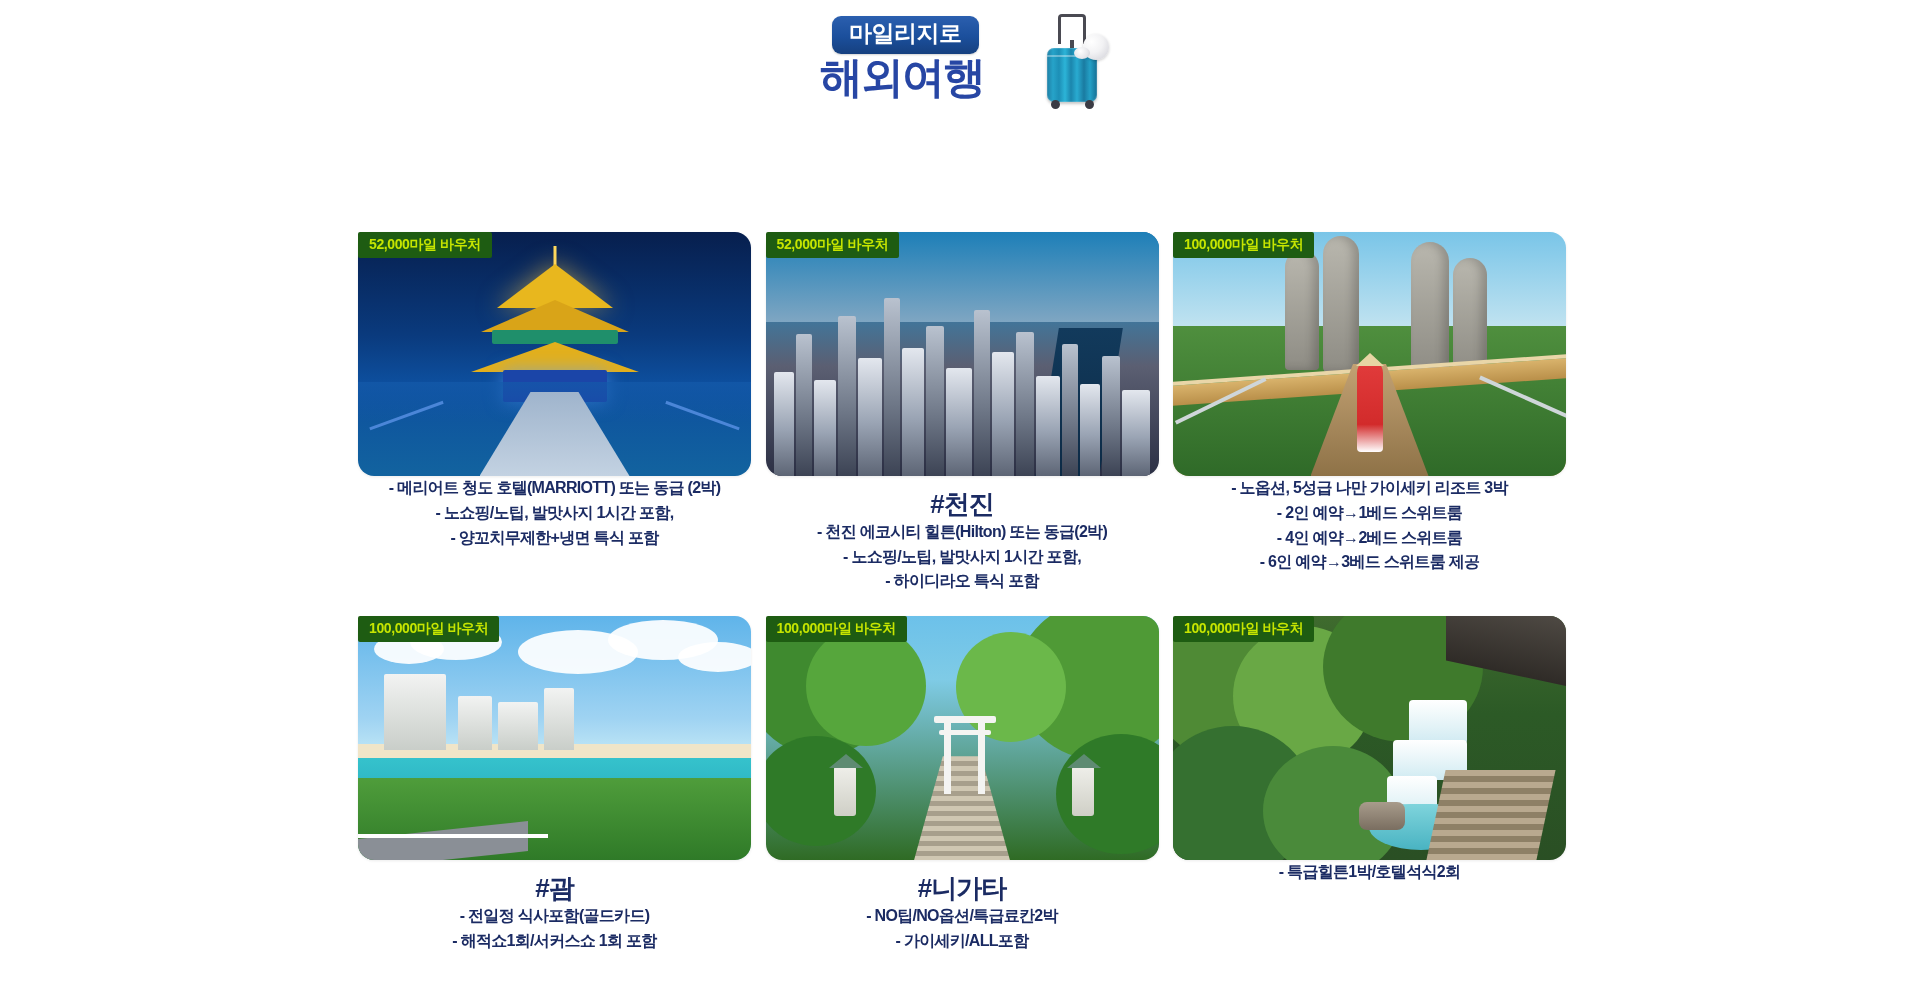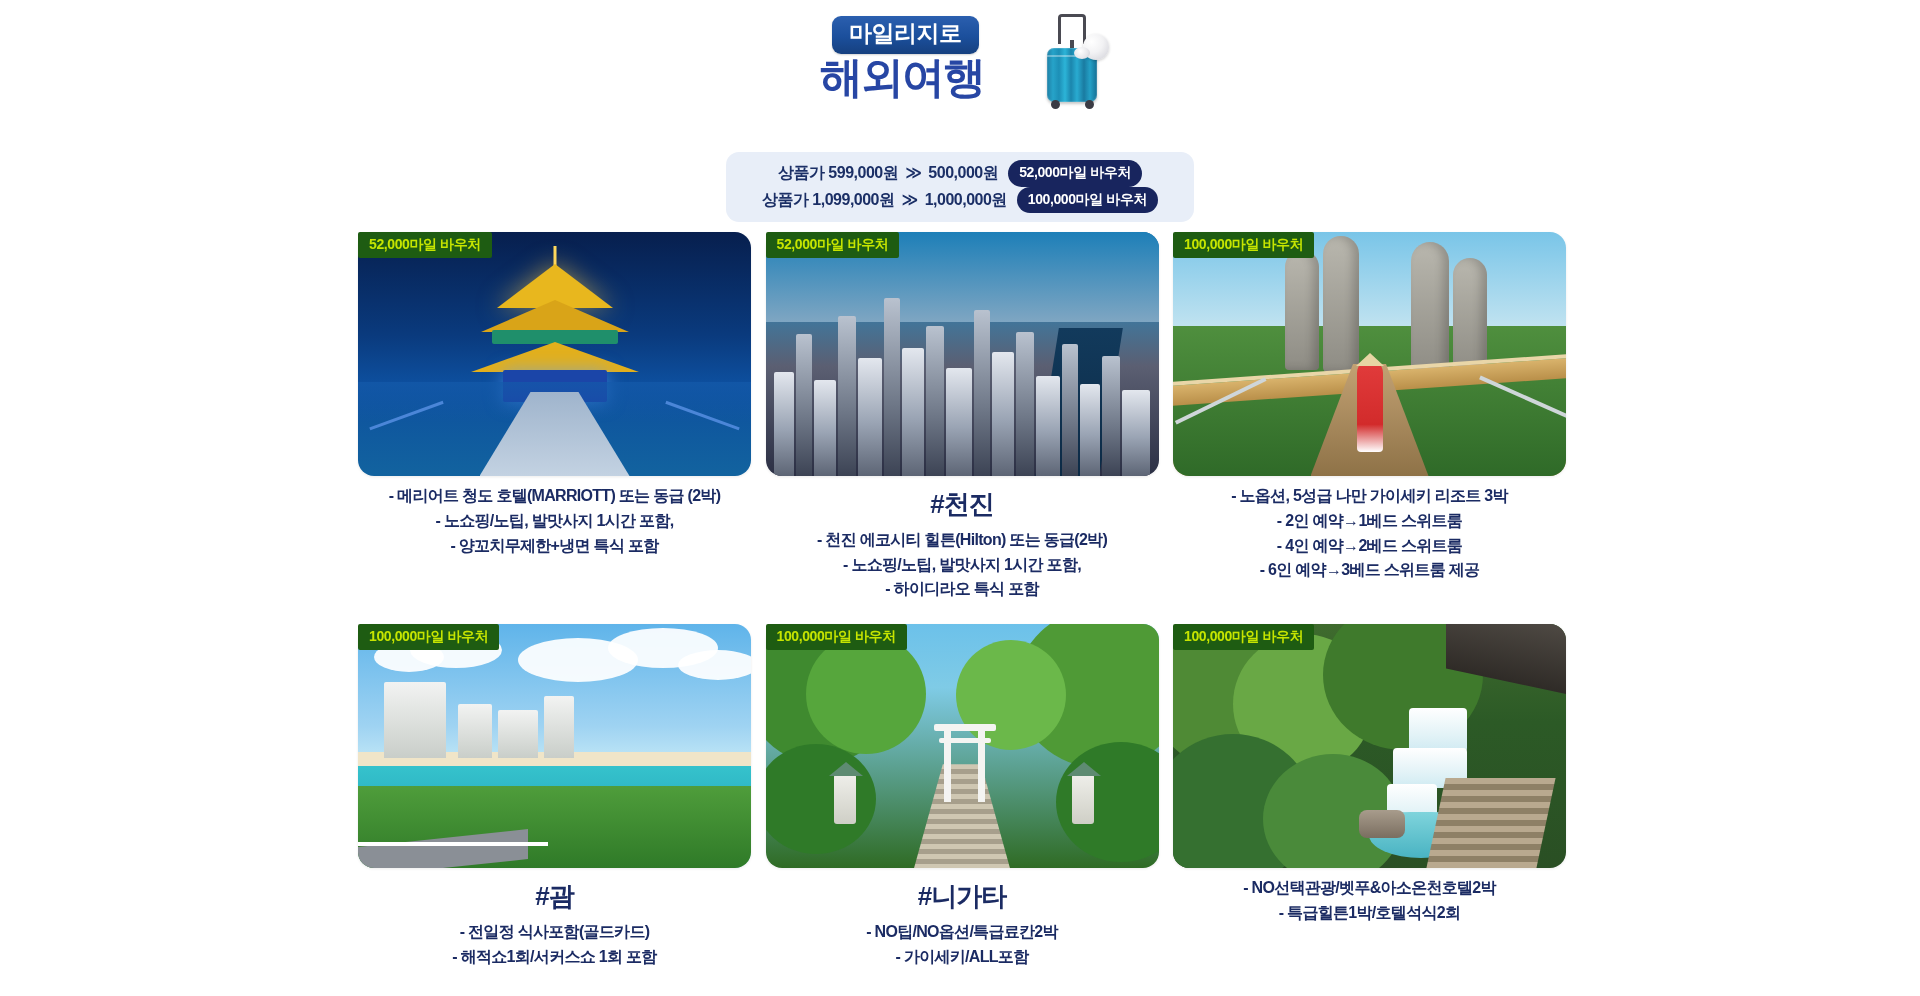--- a/index.html
+++ b/index.html
@@ -223,21 +223,20 @@
   .card-title {
     margin-top: 14px;
     text-align: center;
     font-size: 26px;
     font-weight: 800;
     color: #1b2b63;
     letter-spacing: -1px;
     line-height: 1.15;
   }
   .card-desc {
-    margin-top: 8px;
     text-align: center;
     color: #1b2b63;
     font-size: 16px;
     font-weight: 700;
     letter-spacing: -0.7px;
     line-height: 1.55;
   }
   .card-desc div { white-space: nowrap; }
 
   
@@ -371,34 +370,20 @@
         <div class="sc-handle-bar"></div>
         <div class="sc-handle-stem"></div>
         <div class="sc-body"></div>
         <div class="sc-wheel l"></div>
         <div class="sc-wheel r"></div>
         <div class="sc-ball"></div>
       </div>
     </div>
 
 
-    <div class="price-box">
-      <div class="price-row">
-        <span>상품가 599,000원</span>
-        <span class="arrows">≫</span>
-        <span>500,000원</span>
-        <span class="voucher-pill">52,000마일 바우처</span>
-      </div>
-      <div class="price-row">
-        <span>상품가 1,099,000원</span>
-        <span class="arrows">≫</span>
-        <span>1,000,000원</span>
-        <span class="voucher-pill">100,000마일 바우처</span>
-      </div>
-    </div>
   </div>
 
   <div class="grid">
 
     <div class="row row1">
 
       <div class="card">
         <div class="thumb-wrap">
           <div class="thumb">
             <div class="scene s-qingdao">
@@ -563,20 +548,19 @@
               <div class="pool" style="left:196px; bottom:10px; width:104px; height:46px;"></div>
               <div class="rock" style="left:186px; bottom:30px; width:46px; height:28px;"></div>
               <div class="rock" style="left:276px; bottom:44px; width:40px; height:24px;"></div>
               <div class="roof"></div>
               <div class="steps"></div>
             </div>
           </div>
           <div class="badge">100,000마일 바우처</div>
         </div>
         <div class="card-desc">
-          <div>- NO선택관광/벳푸&amp;아소온천호텔2박</div>
           <div>- 특급힐튼1박/호텔석식2회</div>
         </div>
       </div>
 
     </div>
   </div>
 </div>
 
 </body></html>

